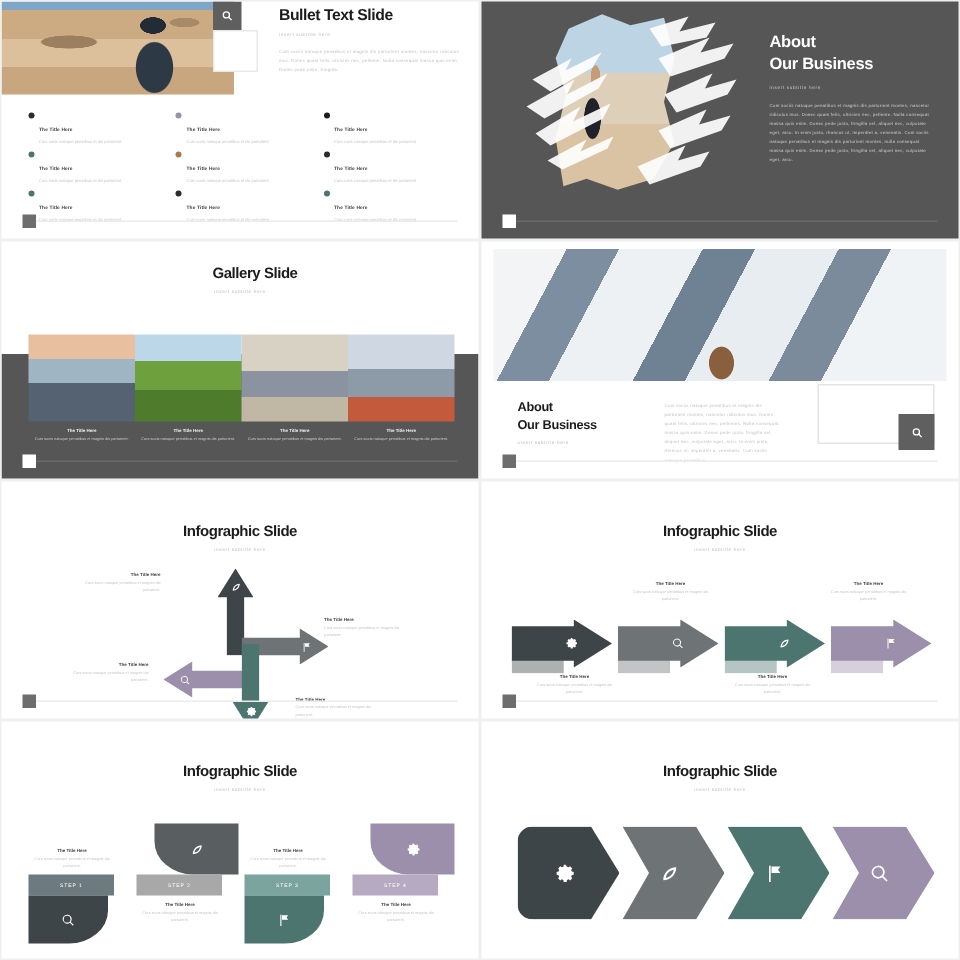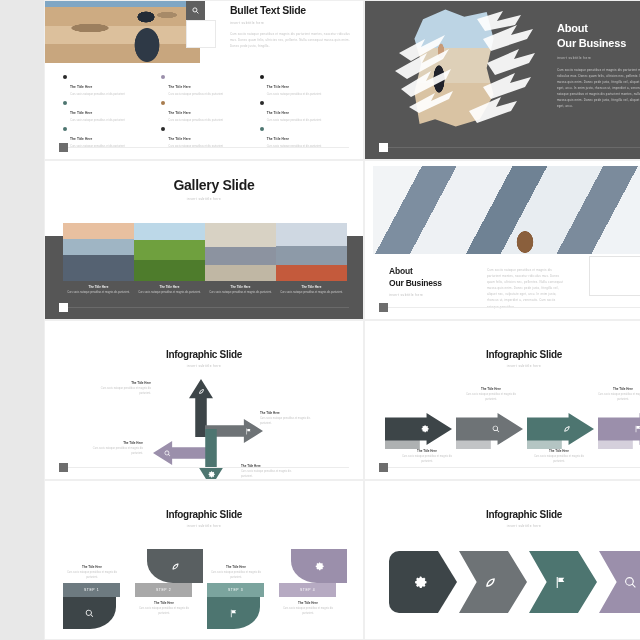--- a/index.html
+++ b/index.html
@@ -1,21 +1,21 @@
 <!DOCTYPE html>
 <html><head>
 <meta charset="utf-8">
 <style>
   * { box-sizing: border-box; margin:0; padding:0; }
   body {
     width:640px; height:640px; overflow:hidden;
     background:#e8e8e8;
     font-family:"Liberation Sans", sans-serif;
   }
-  .deck { display:grid; grid-template-columns:320px 320px; grid-auto-rows:160px; width:640px; height:516px;padding-left:44px; }
+  .deck { display:grid; grid-template-columns:320px 320px; grid-auto-rows:160px; width:640px; height:516px; }
   .slide { position:relative; background:#fff; overflow:hidden; border:1px solid #efefef; }
 
   
   .s-title { font-weight:bold; color:#1c1c1c; letter-spacing:-0.3px; }
   .s-sub { font-size:3.1px; color:#b9b9b9; letter-spacing:.45px; }
   .lorem { font-size:2.9px; line-height:2.1; color:#c2c2c2; letter-spacing:.2px; }
   .marker { position:absolute; left:14px; bottom:7px; width:9px; height:9px; background:#6d6d6d; z-index:6;}
   .marker.lite { background:#fff; }
   .rule { position:absolute; left:14px; bottom:11px; right:14px; height:1px; background:#ececec; z-index:5;}
   .rule.dk { background:#6a6a6a; }
@@ -197,21 +197,21 @@
       <div class="sl2-h">Our Business</div>
       <div class="s-sub" style="margin-top:5px;color:#c9c9c9">insert subtitle here</div>
       <div class="lorem" style="margin-top:7px;color:#cfcfcf;">Cum sociis natoque penatibus et magnis dis parturient montes, nascetur ridiculus mus. Donec quam felis, ultricies nec, pellente. Nulla consequat massa quis enim. Donec pede justo, fringilla vel, aliquet nec, vulputate eget, arcu. In enim justo, rhoncus ut, imperdiet a, venenatis. Cum sociis natoque penatibus et magnis dis parturient montes, nulla consequat massa quis enim. Donec pede justo, fringilla vel, aliquet nec, vulputate eget, arcu.</div>
     </div>
     <div class="rule dk"></div>
     <div class="marker lite"></div>
   </div>
 
   <div class="slide">
     <div style="position:absolute;left:0;top:16px;width:100%;text-align:center;">
-      <div class="s-title" style="font-size:14px;margin-left:20px;">Gallery Slide</div>
+      <div class="s-title" style="font-size:10px;margin-left:20px;">Gallery Slide</div>
       <div class="s-sub" style="margin-top:4px;">insert subtitle here</div>
     </div>
     <div class="g-band"></div>
     <div class="g-strip">
       <div class="g-cell g1"></div>
       <div class="g-cell g2"></div>
       <div class="g-cell g3"></div>
       <div class="g-cell g4"></div>
     </div>
     <div class="g-caps">

